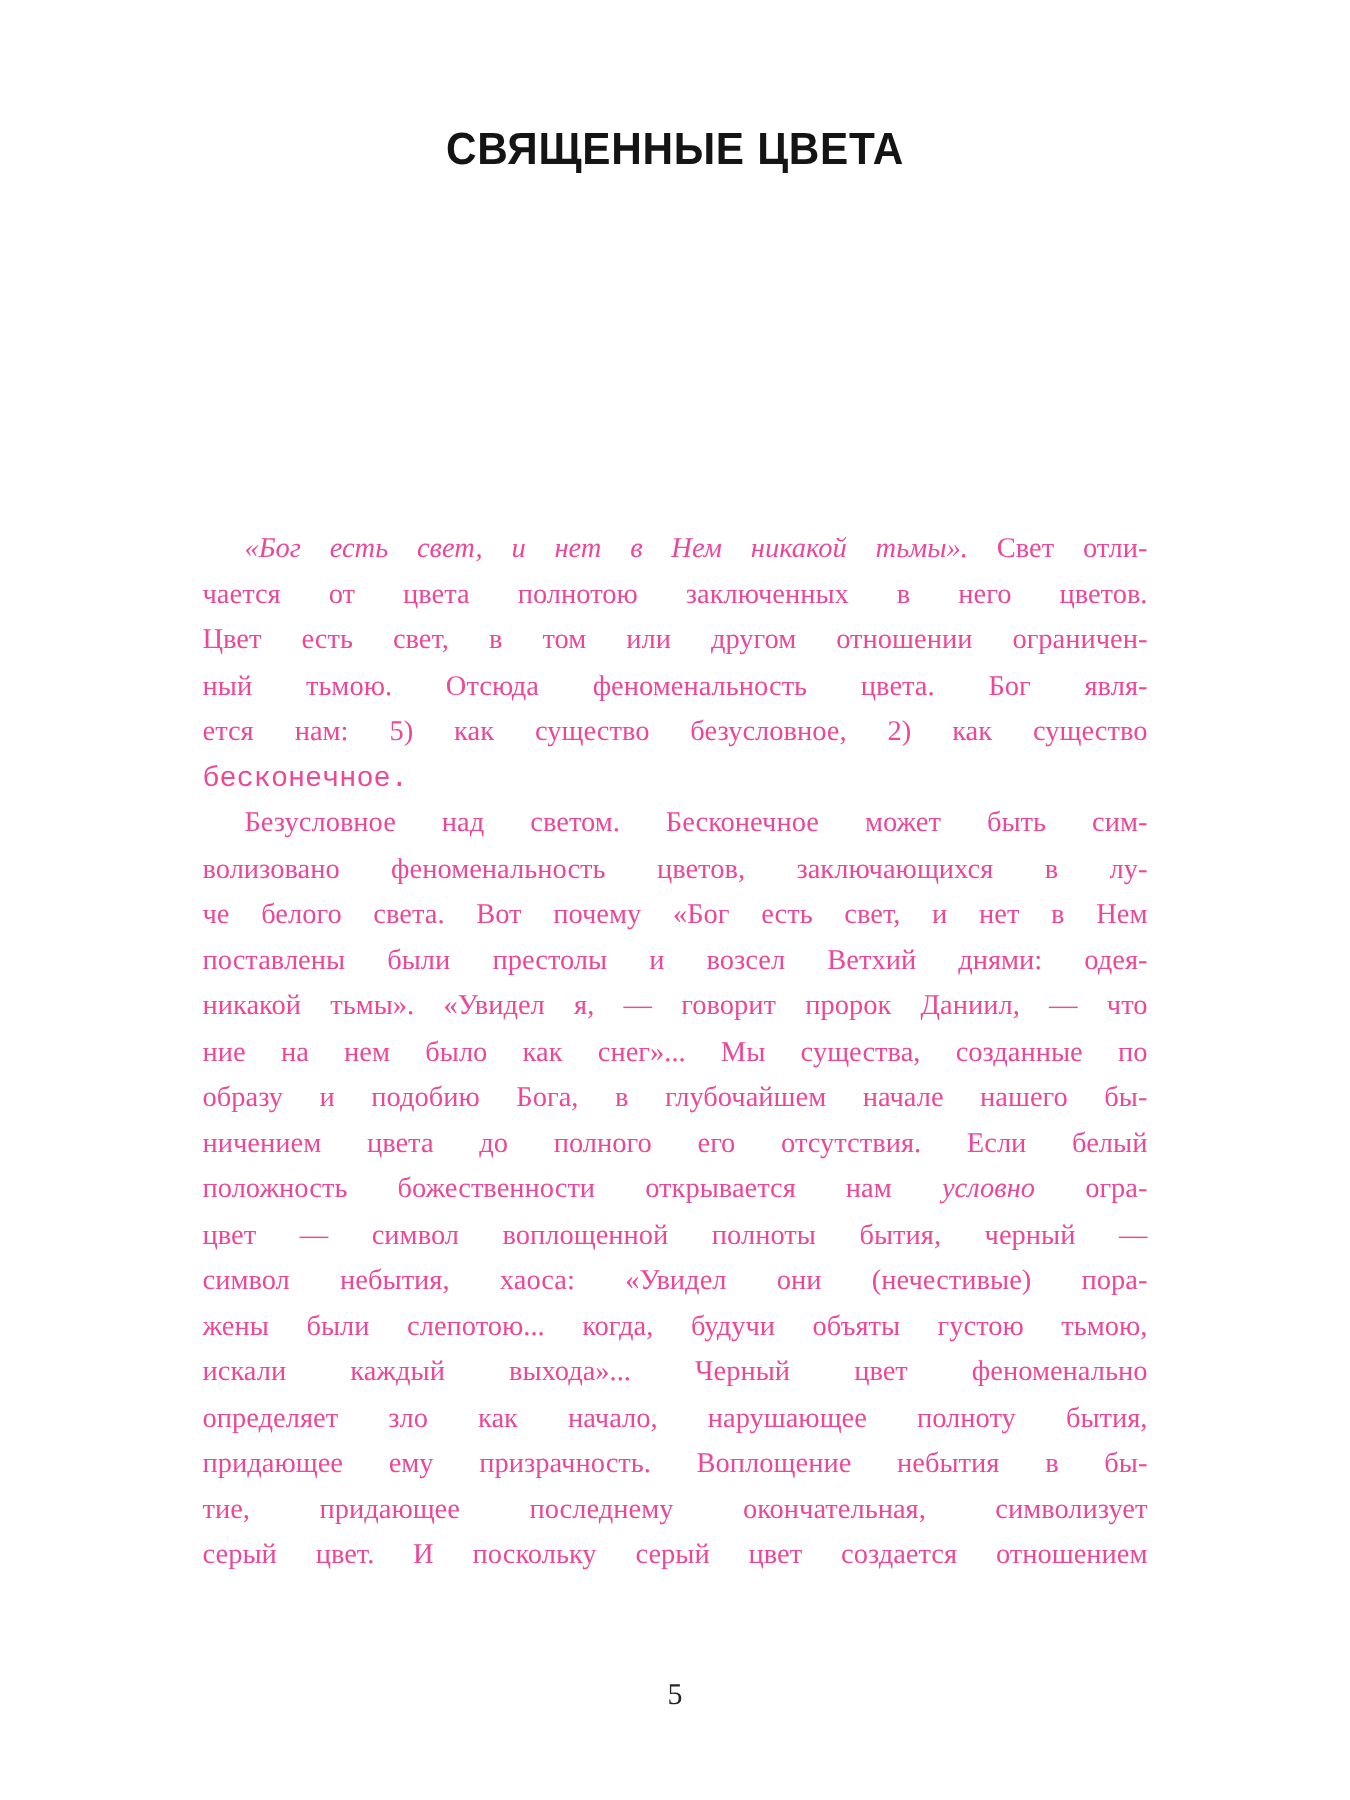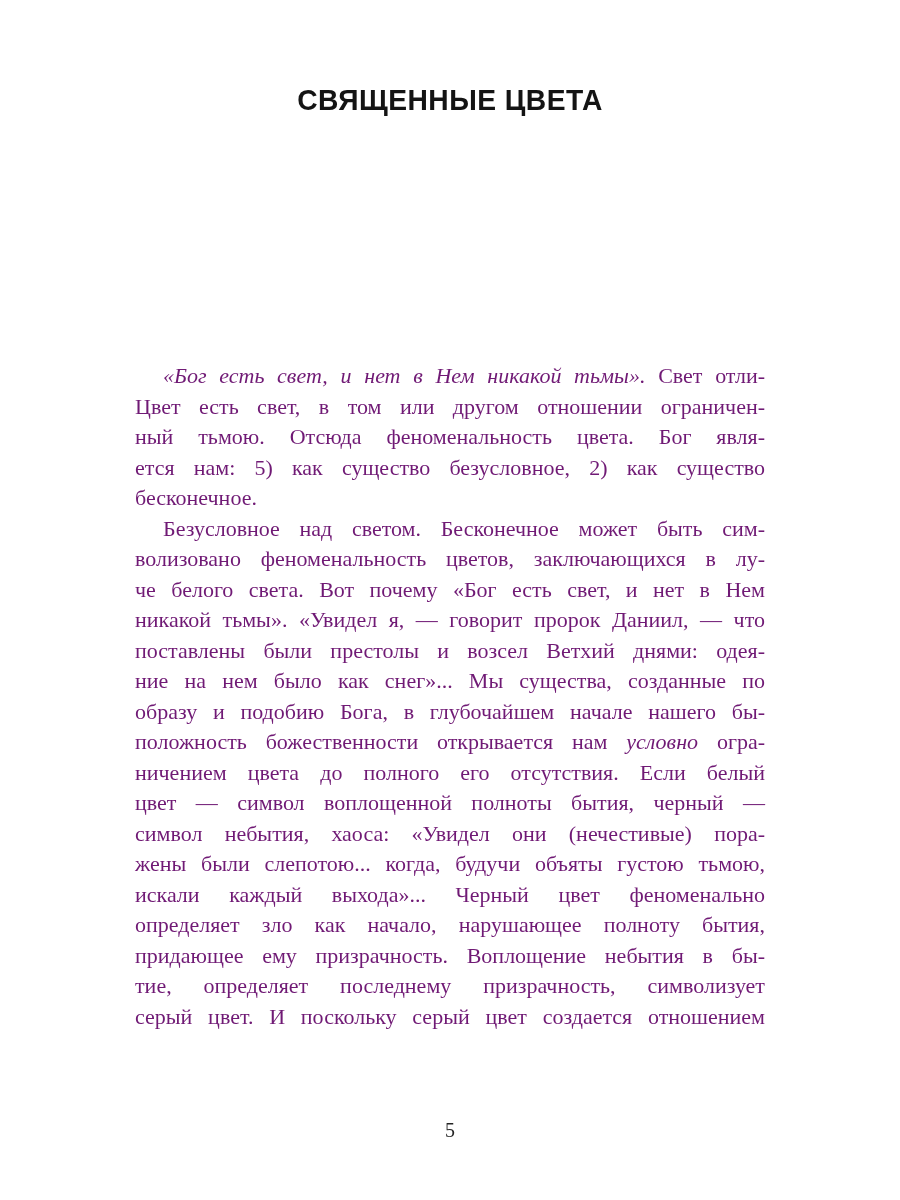--- a/index.html
+++ b/index.html
@@ -27,33 +27,34 @@
     font-weight: 700;
     font-size: 30px;
     letter-spacing: 0.5px;
     color: #141414;
     transform: scaleX(0.94);
     transform-origin: center;
   }
   .text-block {
     position: absolute;
     left: 135px;
-    top: 361px;
+    top: 351px;
     width: 630px;
-    font-size: 22px;
+    font-size: 19px;
     line-height: 30.5px;
-    color: #701a75;
+    color: #ec4899;
   }
   .paragraph { margin: 0; }
   .line {
     text-align: justify;
     text-align-last: justify;
   }
   .line.para-end {
     text-align-last: left;
+    font-family: Liberation Mono, monospace;
   }
   .line.para-start {
     text-indent: 28px;
   }
   .it { font-style: italic; }
   .page-number {
     position: absolute;
     top: 1119px;
     left: 0;
     right: 0;
@@ -64,40 +65,41 @@
 </style>
 </head>
 <body>
 
 <div class="page">
   <h1 class="page-title">СВЯЩЕННЫЕ ЦВЕТА</h1>
 
   <main class="text-block" id="text-block">
       <div class="paragraph">
         <div class="line para-start"><span class="it">«Бог есть свет, и нет в Нем никакой тьмы».</span><span> Свет отли-</span></div>
+        <div class="line"><span>чается от цвета полнотою заключенных в него цветов.</span></div>
         <div class="line"><span>Цвет есть свет, в том или другом отношении ограничен-</span></div>
         <div class="line"><span>ный тьмою. Отсюда феноменальность цвета. Бог явля-</span></div>
         <div class="line"><span>ется нам: 5) как существо безусловное, 2) как существо</span></div>
         <div class="line para-end"><span>бесконечное.</span></div>
       </div>
       <div class="paragraph">
         <div class="line para-start"><span>Безусловное над светом. Бесконечное может быть сим-</span></div>
         <div class="line"><span>волизовано феноменальность цветов, заключающихся в лу-</span></div>
         <div class="line"><span>че белого света. Вот почему «Бог есть свет, и нет в Нем</span></div>
+        <div class="line"><span>поставлены были престолы и возсел Ветхий днями: одея-</span></div>
         <div class="line"><span>никакой тьмы». «Увидел я, — говорит пророк Даниил, — что</span></div>
-        <div class="line"><span>поставлены были престолы и возсел Ветхий днями: одея-</span></div>
         <div class="line"><span>ние на нем было как снег»... Мы существа, созданные по</span></div>
         <div class="line"><span>образу и подобию Бога, в глубочайшем начале нашего бы-</span></div>
+        <div class="line"><span>ничением цвета до полного его отсутствия. Если белый</span></div>
         <div class="line"><span>положность божественности открывается нам </span><span class="it">условно</span><span> огра-</span></div>
-        <div class="line"><span>ничением цвета до полного его отсутствия. Если белый</span></div>
         <div class="line"><span>цвет — символ воплощенной полноты бытия, черный —</span></div>
         <div class="line"><span>символ небытия, хаоса: «Увидел они (нечестивые) пора-</span></div>
         <div class="line"><span>жены были слепотою... когда, будучи объяты густою тьмою,</span></div>
         <div class="line"><span>искали каждый выхода»... Черный цвет феноменально</span></div>
         <div class="line"><span>определяет зло как начало, нарушающее полноту бытия,</span></div>
         <div class="line"><span>придающее ему призрачность. Воплощение небытия в бы-</span></div>
-        <div class="line"><span>тие, определяет последнему призрачность, символизует</span></div>
+        <div class="line"><span>тие, придающее последнему окончательная, символизует</span></div>
         <div class="line"><span>серый цвет. И поскольку серый цвет создается отношением</span></div>
       </div>
     </main>
 
   <div class="page-number">5</div>
 </div>
 
 </body></html>

